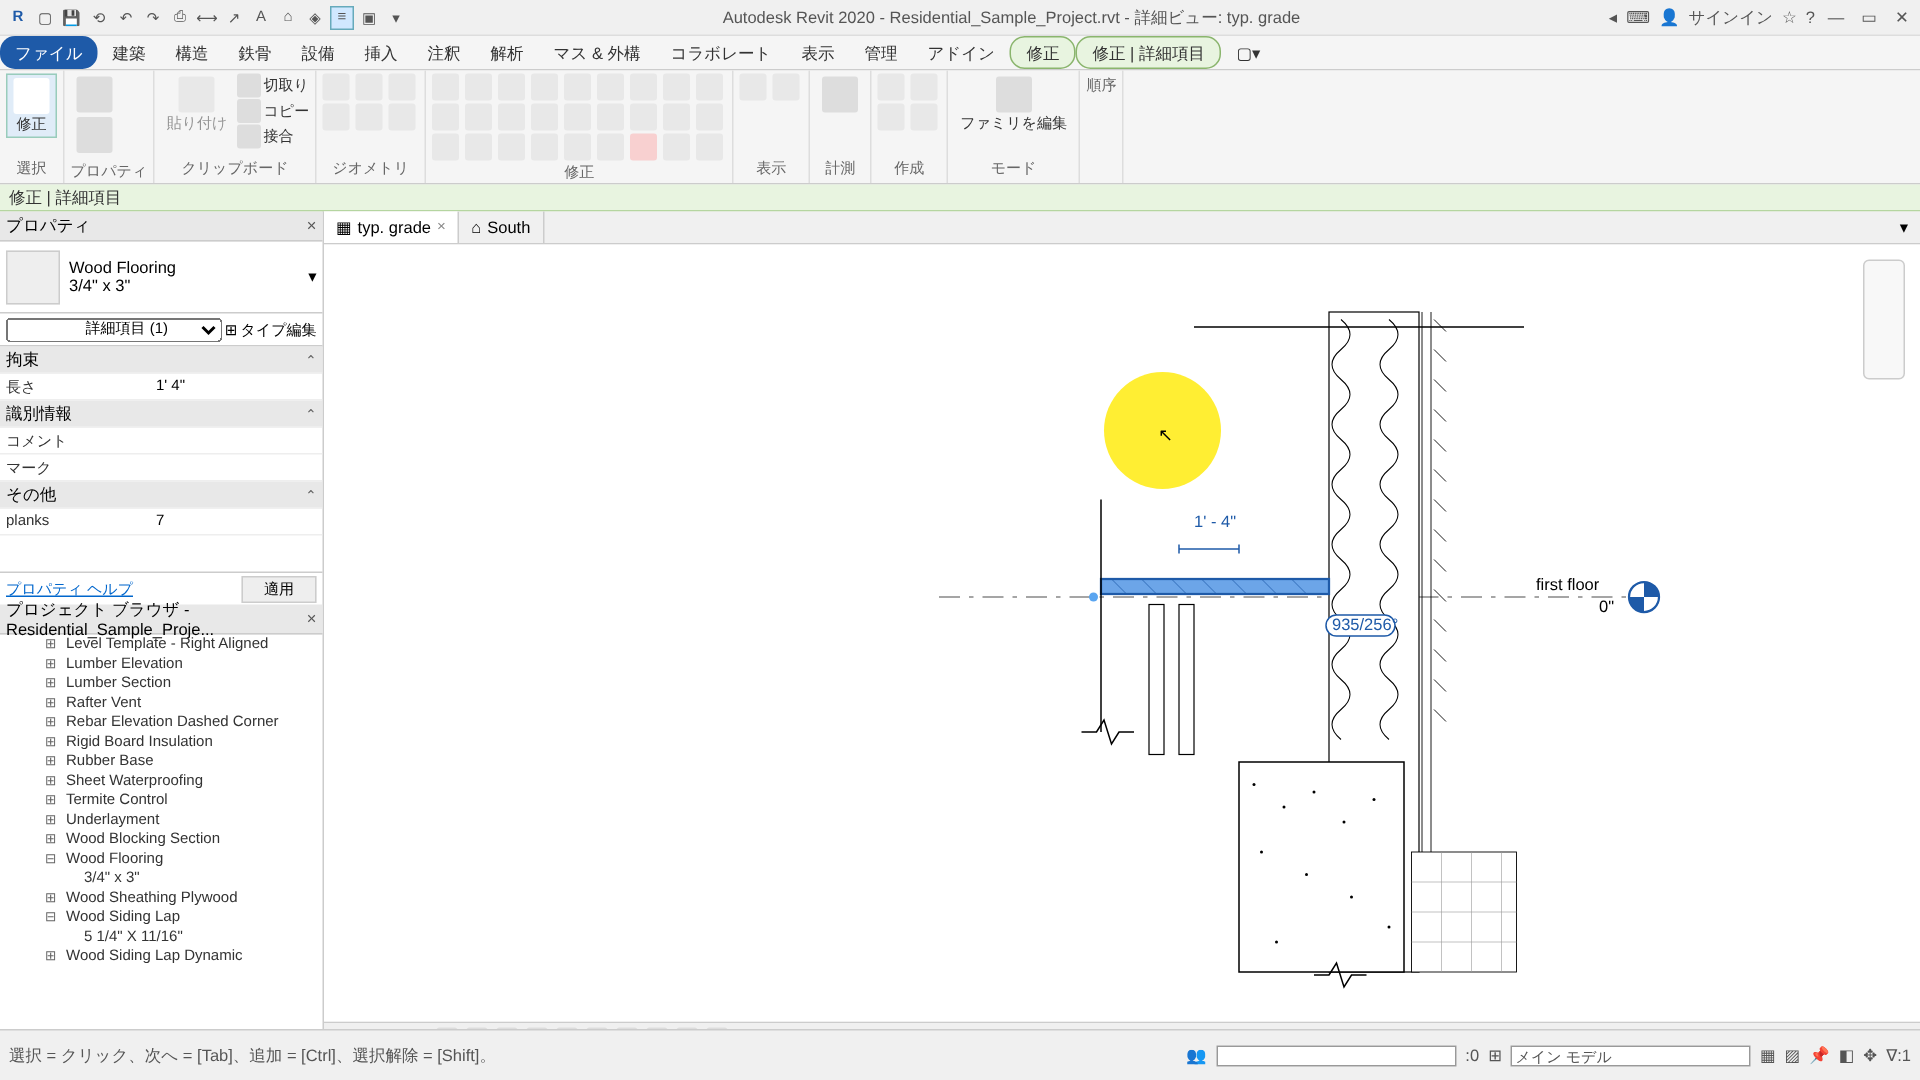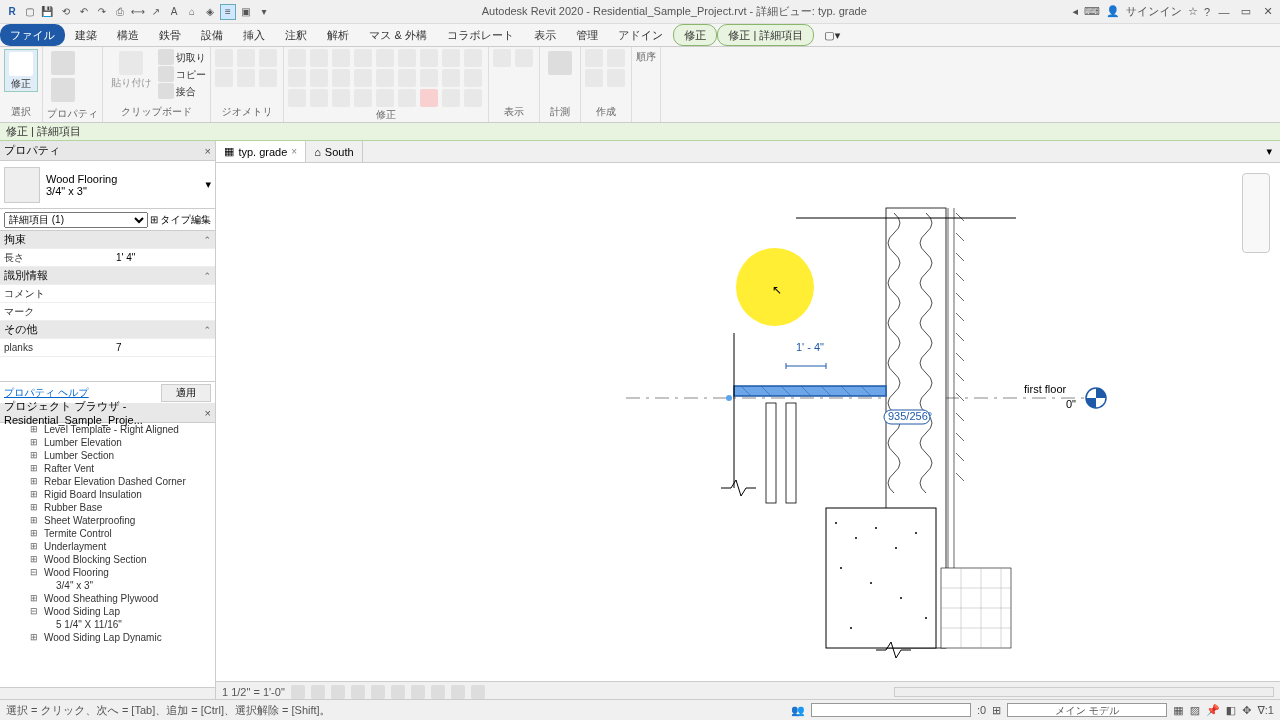--- a/index.html
+++ b/index.html
@@ -25,28 +25,28 @@
 .ribbon-grid { display:grid; grid-template-columns:repeat(3,20px); gap:2px; }
 .ribbon-grid .mini { width:18px; height:18px; background:#e8e8e8; border-radius:2px; cursor:pointer; }
 .context-bar { height:18px; background:#e8f4e0; border-bottom:1px solid #b5d5a0; padding:0 6px; display:flex; align-items:center; font-size:11px; color:#333; }
 .main { display:flex; height:560px; }
 .left-col { width:216px; display:flex; flex-direction:column; border-right:1px solid #ccc; }
 .panel-hdr { height:20px; background:#e8e8e8; border-bottom:1px solid #ccc; display:flex; align-items:center; padding:0 4px; font-size:11px; }
 .panel-hdr .x { margin-left:auto; cursor:pointer; color:#555; }
 .type-sel { height:48px; border-bottom:1px solid #ccc; display:flex; align-items:center; padding:4px; gap:6px; }
 .type-ico { width:36px; height:36px; background:#eee; border:1px solid #ccc; }
 .type-txt { flex:1; display:flex; flex-direction:column; font-size:10px; }
-.prop-row { height:18px; display:flex; align-items:center; border-bottom:1px solid #eee; padding:0 4px;gap:12px; }
+.prop-row { height:18px; display:flex; align-items:center; border-bottom:1px solid #eee; padding:0 4px; }
 .prop-cat { background:#e8e8e8; font-size:10px; display:flex; }
 .prop-cat .exp { margin-left:auto; font-size:9px; color:#666; }
 .prop-k { width:100px; font-size:10px; color:#333; }
 .prop-v { flex:1; font-size:10px; }
 .prop-v input { width:100%; border:1px solid #999; font-size:10px; height:14px; }
 .filter-row { height:22px; display:flex; align-items:center; padding:0 4px; gap:2px; border-bottom:1px solid #ccc; }
-.filter-row select { flex:1; font-size:10px; height:16px; }
+.filter-row select { flex:1; font-size:10px; height:16px;padding-left:48px; }
 .prop-help { height:22px; display:flex; align-items:center; padding:0 4px; border-top:1px solid #ccc; }
 .prop-help a { color:#0066cc; text-decoration:underline; font-size:10px; }
 .prop-help button { margin-left:auto; font-size:10px; padding:1px 14px; background:#eee; border:1px solid #ccc; }
 .browser { flex:1; overflow:auto; }
 .tree-item { padding:1px 4px 1px 44px; font-size:10px; color:#333; cursor:pointer; white-space:nowrap; position:relative; }
 .tree-item.l1 { padding-left:56px; }
 .tree-item::before { content:"⊞"; position:absolute; left:30px; font-size:9px; color:#666; }
 .tree-item.l1::before { left:42px; content:""; }
 .tree-item.open::before { content:"⊟"; }
 .browser-scroll { height:14px; background:#f0f0f0; border-top:1px solid #ccc; position:relative; }
@@ -55,21 +55,21 @@
 .vtab { padding:0 8px; display:flex; align-items:center; gap:4px; border-right:1px solid #ccc; font-size:11px; cursor:pointer; }
 .vtab.active { background:#fff; }
 .vtab .x { color:#888; font-size:10px; }
 .canvas { flex:1; background:#fff; position:relative; overflow:hidden; }
 .nav-cube { position:absolute; right:10px; top:10px; width:28px; height:80px; background:#f8f8f8; border:1px solid #ccc; border-radius:4px; }
 .highlight { position:absolute; left:520px; top:85px; width:78px; height:78px; background:#ffee33; border-radius:50%; }
 .cursor { position:absolute; left:556px; top:120px; font-size:12px; color:#000; pointer-events:none; }
 .drawing { position:absolute; left:410px; top:25px; width:460px; height:480px; }
 .view-ctrl { height:20px; background:#f0f0f0; border-top:1px solid #ccc; display:flex; align-items:center; padding:0 6px; gap:6px; font-size:10px; color:#555; }
 .vc-ico { width:14px; height:14px; background:#ddd; border-radius:2px; cursor:pointer; }
-.statusbar { position:absolute; bottom:0; left:0; right:0; height:21px; background:#f0f0f0; border-top:1px solid #ccc; display:flex; align-items:center; padding:0 6px; font-size:10px; color:#555;text-align:center; }
+.statusbar { position:absolute; bottom:0; left:0; right:0; height:34px; background:#f0f0f0; border-top:1px solid #ccc; display:flex; align-items:center; padding:0 6px; font-size:10px; color:#555; }
 .status-right { margin-left:auto; display:flex; gap:6px; align-items:center; }
 .status-combo { width:160px; height:14px; background:#fff; border:1px solid #999; font-size:10px; padding:0 2px; }
 svg { overflow:visible; }
 </style>
 </head>
 <body>
 
 <div class="titlebar">
   <div class="qat">
     <span class="qat-ico" style="color:#1e5aa8;font-weight:bold">R</span>
@@ -230,20 +230,29 @@
   <div class="ribbon-panel">
     <div class="ribbon-panel-body">
         <div class="ribbon-grid" style="grid-template-columns:repeat(2,20px)">
       <div class="mini"></div>
           <div class="mini"></div>
       <div class="mini"></div>
           <div class="mini"></div>
     </div>
       </div>
     <div class="ribbon-panel-title">作成</div>
+  </div>
+  <div class="ribbon-panel">
+    <div class="ribbon-panel-body">
+        <div class="rbtn">
+          <div class="rbtn-ico"></div>
+          <div class="rbtn-lbl">ファミリを編集</div>
+        </div>
+      </div>
+    <div class="ribbon-panel-title">モード</div>
   </div>
   <div class="ribbon-panel">
     <div class="ribbon-panel-title">順序</div>
   </div>
 </div>
 
 <div class="context-bar">修正 | 詳細項目</div>
 
 <div class="main">
 

